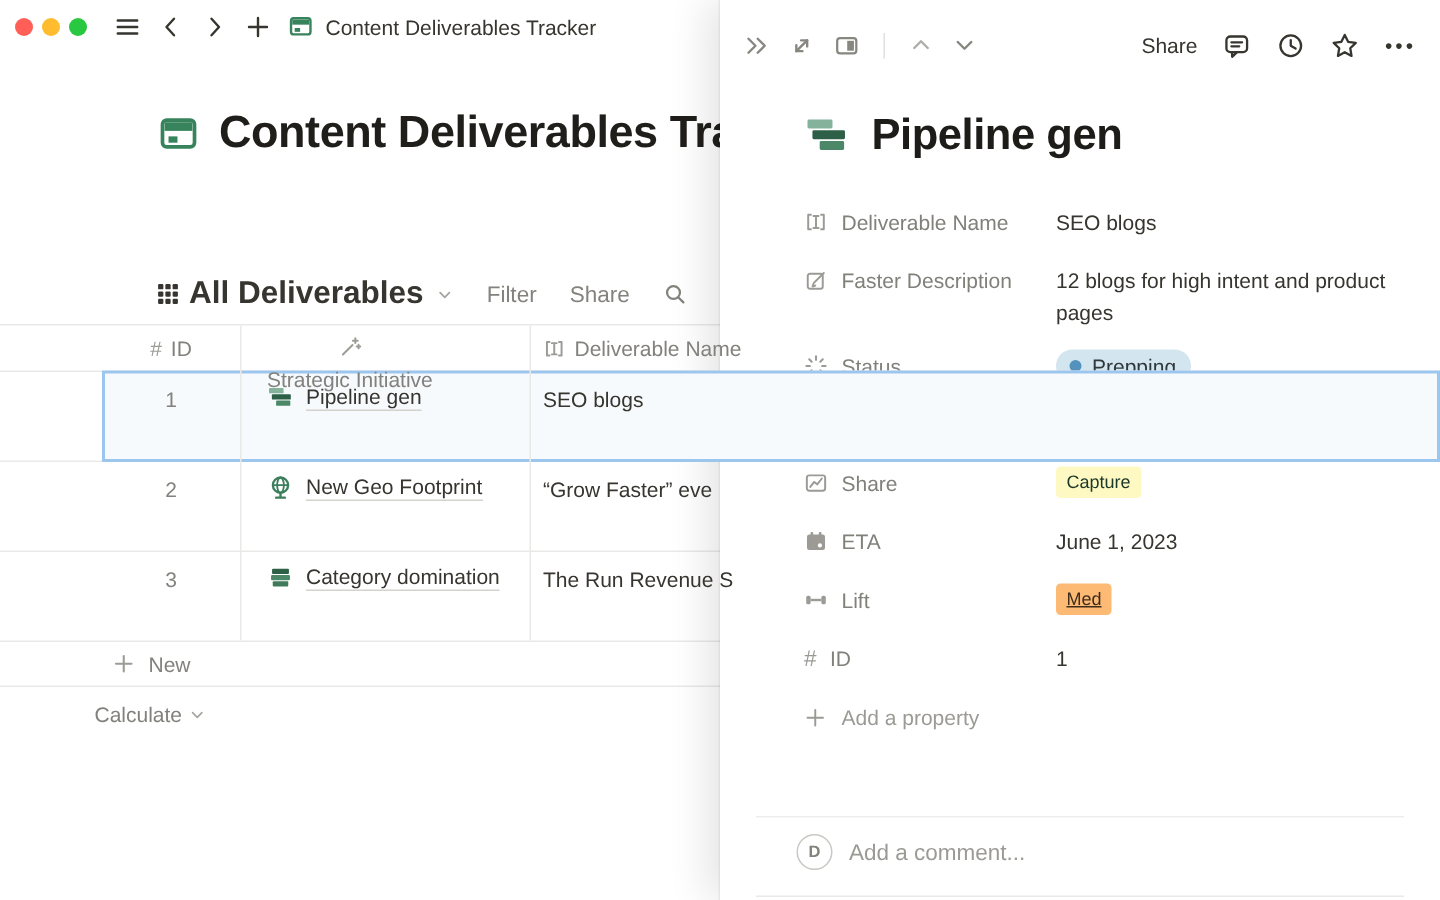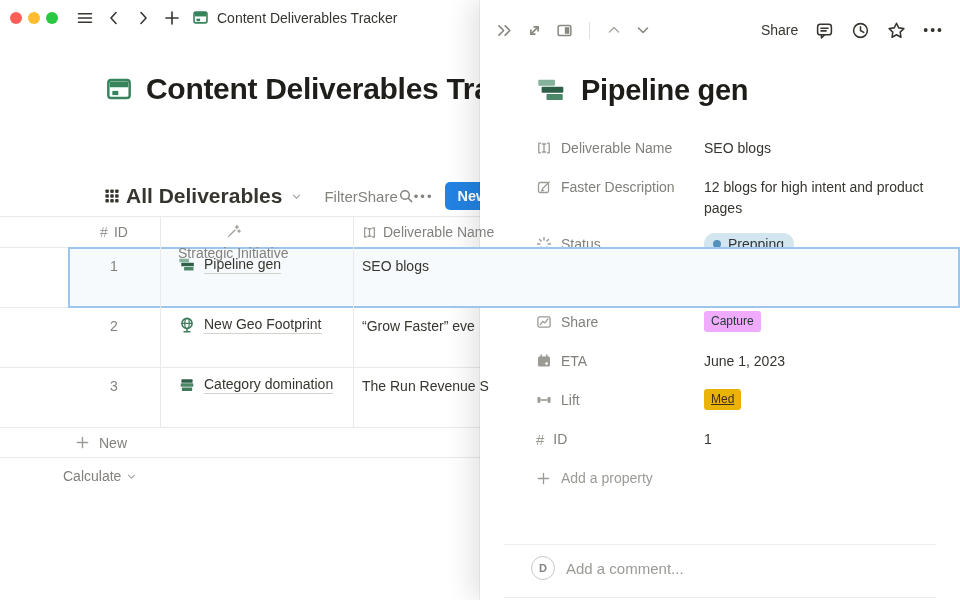--- a/index.html
+++ b/index.html
@@ -17,21 +17,21 @@
 
   
   .page-title-row{position:absolute;left:105px;top:72px;display:flex;align-items:center;gap:13px;width:820px;}
   .page-title-text{font-size:30px;font-weight:700;color:#1f1e1b;letter-spacing:-.3px;white-space:nowrap;}
 
   
   .view-toolbar{position:absolute;left:105px;top:180px;height:32px;display:flex;align-items:center;}
   .view-tab{display:flex;align-items:center;gap:7px;cursor:default;}
   .view-name{font-size:21px;font-weight:600;color:#37352f;white-space:nowrap;}
   .tb-chev{color:#a5a49f;margin-left:2px;}
-  .tb-actions{display:flex;align-items:center;margin-left:22px;color:#83827d;}
+  .tb-actions{display:flex;align-items:center;gap:22px;margin-left:22px;color:#83827d;}
   .tb-action{font-size:15px;white-space:nowrap;}
   .dots{font-size:13px;letter-spacing:2px;color:#83827d;}
   .new-btn{display:flex;align-items:center;height:28px;background:#2383e2;color:#fff;border-radius:5px;overflow:hidden;margin-left:12px;}
   .new-btn .lbl{padding:0 12px;font-size:14.5px;font-weight:600;}
   .new-btn .sep{width:1px;align-self:stretch;background:rgba(255,255,255,.35);}
   .new-btn .chev{padding:0 7px;display:flex;align-items:center;}
 
   
   .hline{position:absolute;left:0;width:960px;height:1px;background:#e9e9e7;}
   .vline{position:absolute;top:217px;height:210px;width:1px;background:#e9e9e7;z-index:3;}
@@ -59,22 +59,22 @@
   .panel-title-text{font-size:29px;font-weight:700;color:#1d1c19;letter-spacing:-.3px;}
 
   .props{position:absolute;top:134px;left:56px;width:402px;}
   .prop{display:flex;align-items:flex-start;margin-bottom:11px;}
   .prop-label{width:168px;min-width:168px;height:28px;display:flex;align-items:center;gap:9px;color:#81807b;font-size:14px;box-sizing:border-box;}
   .prop-label .pic{color:#9b9a95;}
   .prop-value{flex:1;padding-top:4px;font-size:14px;line-height:21px;color:#37352f;}
   .tags{display:flex;flex-wrap:wrap;gap:6px;padding-top:3px;}
   .tag{height:21px;display:inline-flex;align-items:center;padding:0 7px;border-radius:3px;font-size:12px;white-space:nowrap;}
   .tag.gray{background:#e5e4e1;color:#41403b;}
-  .tag.green{background:#f0abfc;color:#1c3829;}
-  .tag.yellow{background:#eab308;color:#402c1b;text-decoration:underline;}
+  .tag.green{background:#fef9c3;color:#1c3829;}
+  .tag.yellow{background:#fdba74;color:#402c1b;text-decoration:underline;}
   .status-wrap{padding-top:3px;}
   .status-pill{height:22px;display:inline-flex;align-items:center;gap:7px;padding:0 10px 0 9px;border-radius:12px;background:#d3e5ef;color:#30383d;font-size:14px;}
   .status-dot{width:8px;height:8px;border-radius:50%;background:#5292bd;}
   .add-prop{display:flex;align-items:center;gap:10px;height:28px;color:#9b9a95;font-size:14px;}
 
   .comment-divider{position:absolute;top:544px;left:24px;right:24px;height:1px;background:#eeedeb;}
   .comment-row{position:absolute;top:556px;left:51px;display:flex;align-items:center;gap:11px;}
   .avatar{width:24px;height:24px;border-radius:50%;border:1px solid #c9c8c4;box-sizing:border-box;display:flex;align-items:center;justify-content:center;color:#82817c;font-size:11px;font-weight:600;}
   .comment-ph{color:#9b9a95;font-size:15px;}
   .panel-bottom-line{position:absolute;bottom:2px;left:24px;right:24px;height:1px;background:#e9e9e7;}

